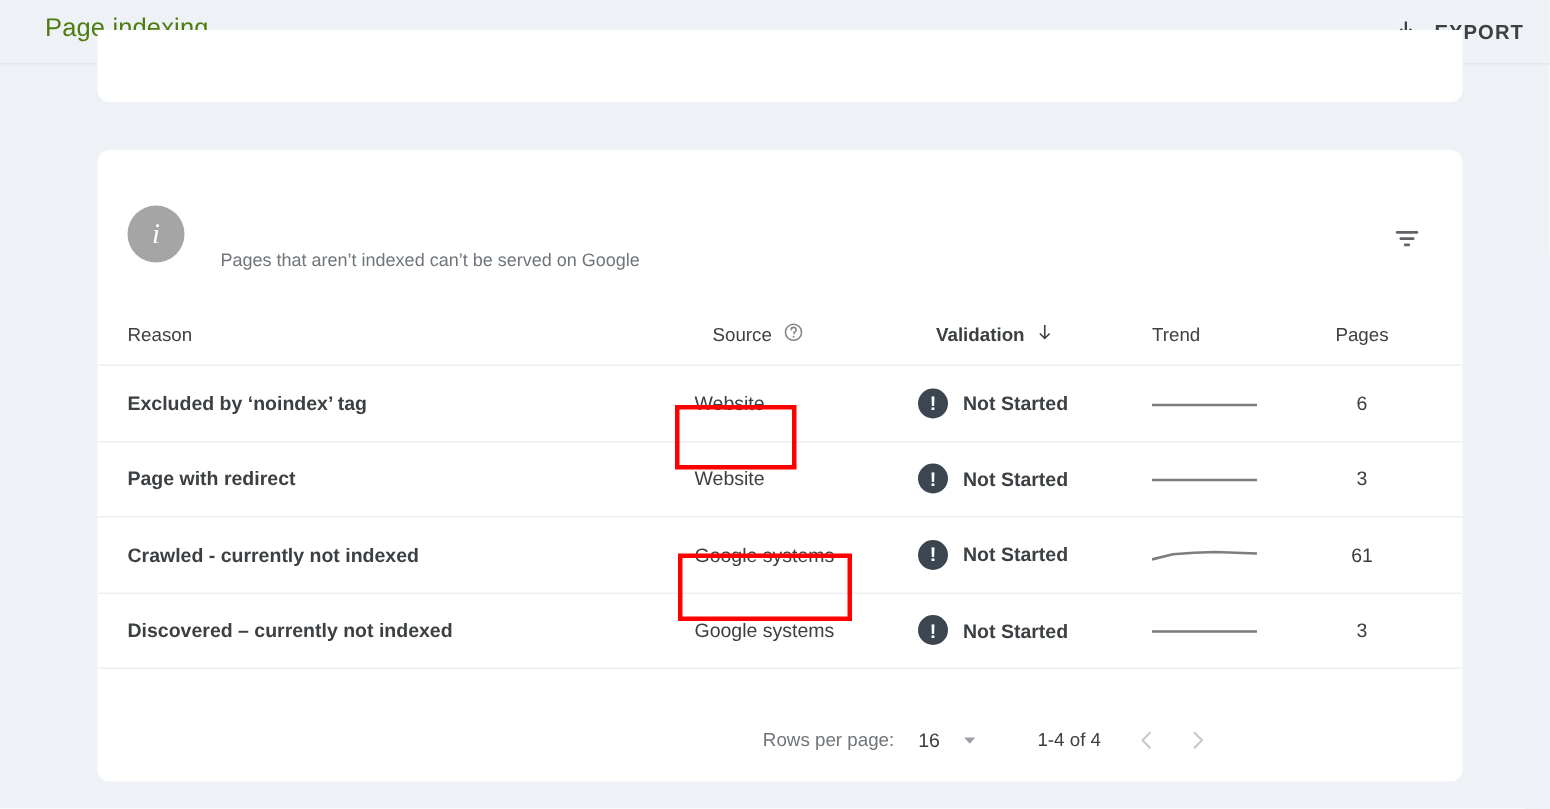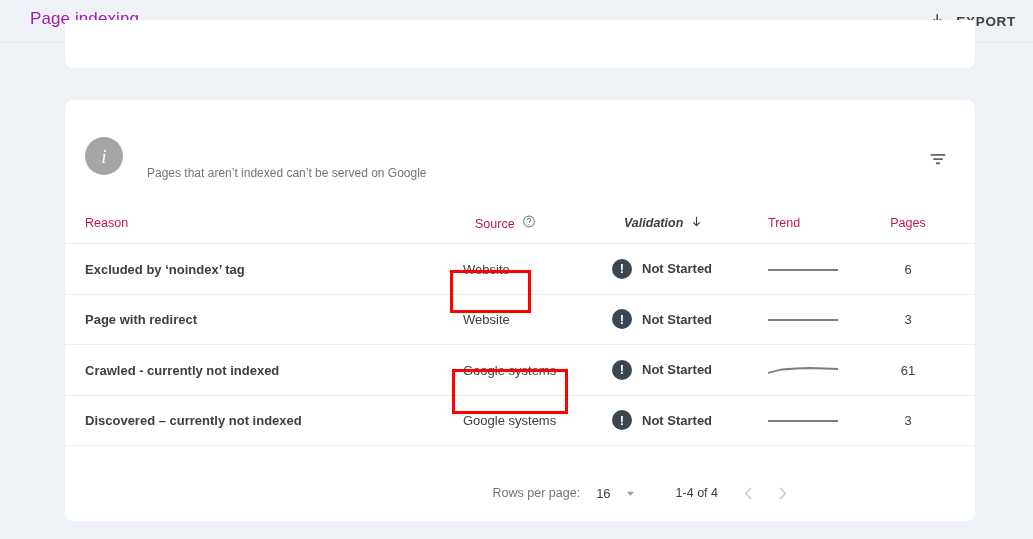--- a/index.html
+++ b/index.html
@@ -24,21 +24,21 @@
     height: 43px;
     background: #eef1f5;
     border-bottom: 1px solid #e3e7ec;
     box-sizing: border-box;
   }
   .topbar-title {
     position: absolute;
     left: 30px;
     top: 9px;
     font-size: 17px;
-    color: #a21caf;
+    color: #4d7c0f;
     letter-spacing: .1px;
   }
   .export-btn {
     position: absolute;
     right: 13px;
     top: 7px;
     height: 28px;
     display: flex;
     align-items: center;
     gap: 9px;
@@ -133,22 +133,22 @@
   }
   .trow {
     position: relative;
     height: 49.5px;
     border-bottom: 1px solid #eceff1;
   }
   .thead {
     height: 40px;
     border-bottom: 1px solid #eceff1;
   }
-  .thead .c { color: #be185d; font-size: 12.5px; }
-  .thead .c.active { color: #3c4043; font-weight: 600; font-style: italic; }
+  .thead .c { color: #404040; font-size: 12.5px; }
+  .thead .c.active { color: #3c4043; font-weight: 600; }
 
   .c {
     position: absolute;
     top: 50%;
     transform: translateY(-50%);
     font-size: 13px;
     color: #3c4043;
     white-space: nowrap;
   }
   .c-reason   { left: 20px; font-weight: 600; }
@@ -183,21 +183,21 @@
     font-size: 13px;
     font-weight: 600;
     color: #3c4043;
   }
 
   .spark { display: block; }
 
   
   .tfoot {
     position: absolute;
-    left: 0;
+    left: 16px;
     bottom: 0;
     width: 756px;
     height: 56px;
     display: flex;
     align-items: center;
     justify-content: flex-end;
     padding-right: 22px;
     box-sizing: border-box;
     font-size: 12.5px;
     color: #70757a;

